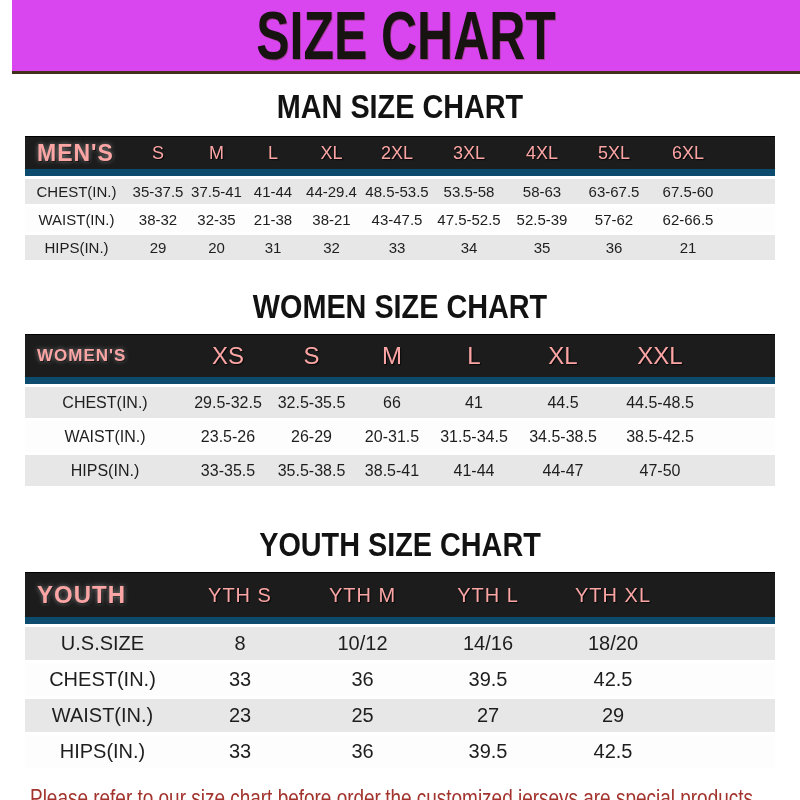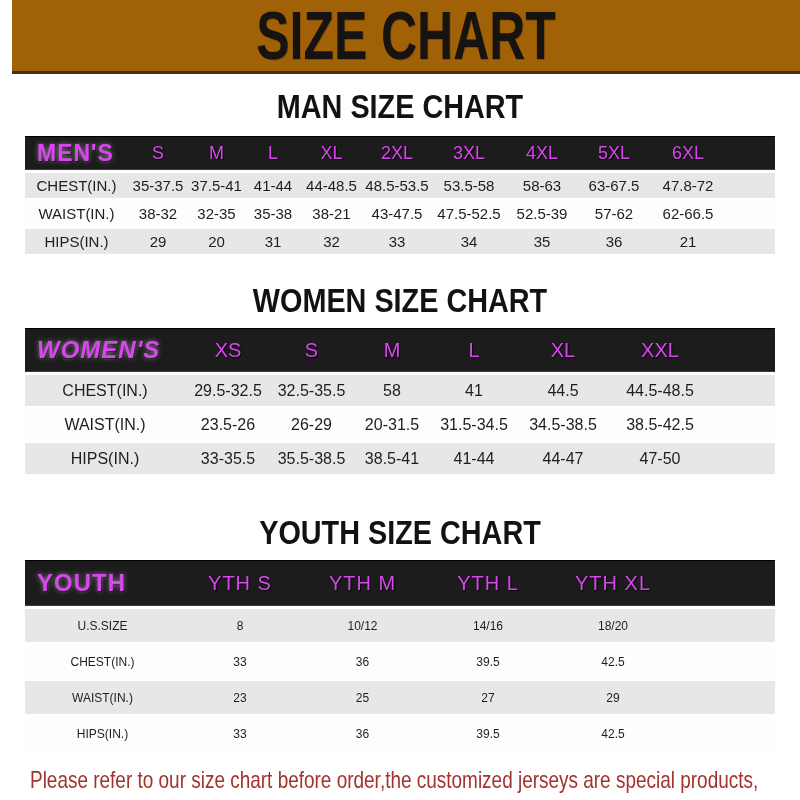--- a/index.html
+++ b/index.html
@@ -3,21 +3,21 @@
 <meta charset="utf-8">
 <style>
   html,body{margin:0;padding:0;}
   body{
     width:800px;height:800px;overflow:hidden;background:#ffffff;
     font-family:"Liberation Sans","DejaVu Sans",sans-serif;
     -webkit-font-smoothing:antialiased;
   }
   
   .banner{
-    height:71px;background:#a16207;border-bottom:3px solid #43301A;
+    height:71px;background:#d946ef;border-bottom:3px solid #43301A;
     display:flex;align-items:center;justify-content:center;margin-left:12px;
   }
   .banner-text{
     display:inline-block;font-size:64px;font-weight:bold;color:#171310;
     letter-spacing:0px;transform:scale(0.78,1.06);white-space:nowrap;
     text-shadow:1px 1px 0 rgba(80,40,0,.35);
   }
   
   .section-heading{
     margin:0;text-align:center;font-size:32px;line-height:34px;font-weight:bold;
@@ -25,45 +25,45 @@
   }
   .hm{margin-top:15px;margin-bottom:10px;}
   .hw{margin-top:26px;margin-bottom:8px;}
   .hy{margin-top:38px;margin-bottom:8px;}
   
   table.size-table{
     width:750px;margin:0 auto;border-collapse:separate;border-spacing:0 3px;
     table-layout:fixed;
   }
   table.size-table thead th{
-    background:#1C1C1C;color:#d946ef;font-weight:normal;text-align:center;
-    border-top:1px solid #000;border-bottom:1px solid #0c4a6e;
+    background:#1C1C1C;color:#fca5a5;font-weight:normal;text-align:center;
+    border-top:1px solid #000;border-bottom:7px solid #0c4a6e;
     text-shadow:1px 1px 1px rgba(0,0,0,.8);
   }
   table.size-table thead th.lbl{
     text-align:left;padding-left:12px;font-weight:bold;letter-spacing:1px;
     text-shadow:0 0 5px rgba(255,255,255,.45),1px 1px 0 rgba(0,0,0,.9);
   }
   table.size-table td{
     text-align:center;color:#1E1E1E;
   }
   tr.stripe-g td{background:#E7E7E8;}
   tr.stripe-w td{background:#FDFDFD;}
   
   .men thead th{height:30px;font-size:18px;}
   .men thead th.lbl{font-size:23px;}
   .men td{height:23px;font-size:15px;}
   
-  .women thead th{height:40px;font-size:20px;}
-  .women thead th.lbl{font-size:24px;font-style:italic;}
+  .women thead th{height:40px;font-size:24px;}
+  .women thead th.lbl{font-size:17px;}
   .women td{height:29px;font-size:16px;}
   
   .youth thead th{height:42px;font-size:20px;letter-spacing:1px;}
   .youth thead th.lbl{font-size:24px;letter-spacing:3px;}
-  .youth td{height:31px;font-size:12px;}
+  .youth td{height:31px;font-size:20px;}
   
   .footer-note{margin:10px 0 0 30px;}
   .note-line{
     display:block;white-space:nowrap;color:#A2332D;font-size:24px;
     line-height:33px;transform:scaleX(0.79);transform-origin:left center;
   }
 </style>
 </head>
 <body>
 
@@ -101,33 +101,33 @@
       <th>6XL</th>
       <th></th>
     </tr>
   </thead>
   <tbody>
     <tr class="stripe-g">
       <td>CHEST(IN.)</td>
       <td>35-37.5</td>
       <td>37.5-41</td>
       <td>41-44</td>
-      <td>44-48.5</td>
+      <td>44-29.4</td>
       <td>48.5-53.5</td>
       <td>53.5-58</td>
       <td>58-63</td>
       <td>63-67.5</td>
-      <td>47.8-72</td>
+      <td>67.5-60</td>
       <td></td>
     </tr>
     <tr class="stripe-w">
       <td>WAIST(IN.)</td>
       <td>38-32</td>
       <td>32-35</td>
-      <td>35-38</td>
+      <td>21-38</td>
       <td>38-21</td>
       <td>43-47.5</td>
       <td>47.5-52.5</td>
       <td>52.5-39</td>
       <td>57-62</td>
       <td>62-66.5</td>
       <td></td>
     </tr>
     <tr class="stripe-g">
       <td>HIPS(IN.)</td>
@@ -168,21 +168,21 @@
       <th>XL</th>
       <th>XXL</th>
       <th></th>
     </tr>
   </thead>
   <tbody>
     <tr class="stripe-g">
       <td>CHEST(IN.)</td>
       <td>29.5-32.5</td>
       <td>32.5-35.5</td>
-      <td>58</td>
+      <td>66</td>
       <td>41</td>
       <td>44.5</td>
       <td>44.5-48.5</td>
       <td></td>
     </tr>
     <tr class="stripe-w">
       <td>WAIST(IN.)</td>
       <td>23.5-26</td>
       <td>26-29</td>
       <td>20-31.5</td>

